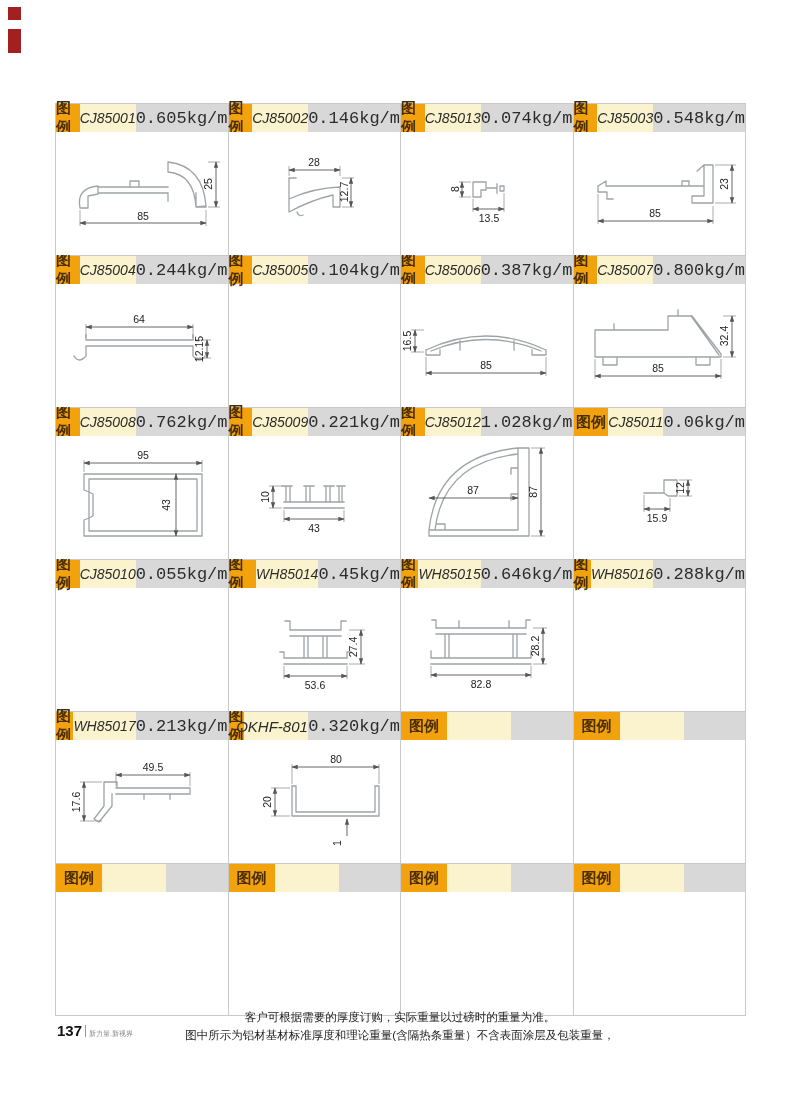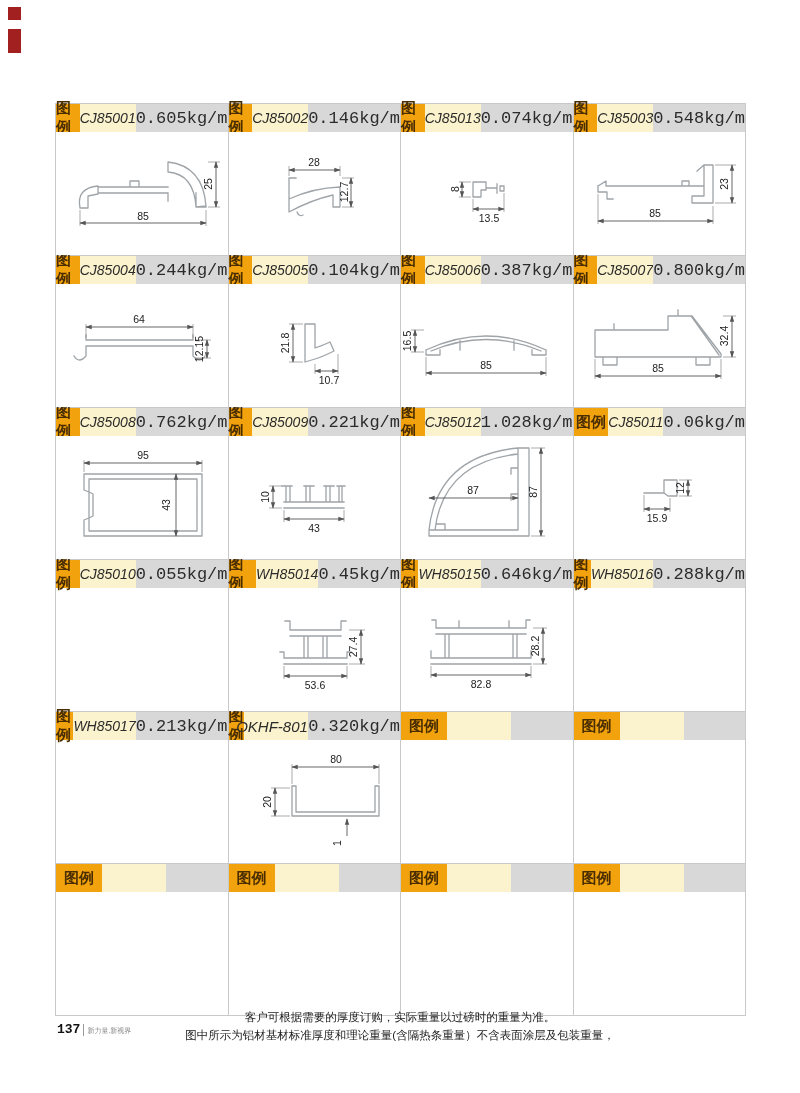--- a/index.html
+++ b/index.html
@@ -18,21 +18,21 @@
   .seg-weight{flex:1;background:#d8d8d8;font-size:17px;color:#2b2b2b;white-space:nowrap;font-family:Liberation Mono, monospace;}
   .cell-body{height:123px;position:relative;background:#fff;text-align:center;}
   svg.draw{display:block;}
   .p{fill:none;stroke:#9fa4a8;stroke-width:1.3;stroke-linejoin:round;stroke-linecap:square;}
   .d{fill:none;stroke:#555;stroke-width:0.9;}
   .e{fill:none;stroke:#888;stroke-width:0.7;}
   .t{font-size:10.5px;fill:#222;font-family:"Liberation Sans","DejaVu Sans",sans-serif;}
   .footer{position:absolute;left:55px;top:1008px;width:690px;text-align:center;
           font-size:11.5px;color:#222;line-height:18px;}
   .pagenum{position:absolute;left:57px;top:1022px;display:flex;align-items:baseline;}
-  .pagenum .num{font-size:13px;font-weight:bold;color:#111;font-family:Liberation Mono, monospace;}
+  .pagenum .num{font-size:15px;font-weight:bold;color:#111;}
   .pagenum .bar{width:1px;height:12px;background:#999;margin:0 3px;align-self:center;}
   .pagenum .tag{font-size:7px;color:#888;}
 </style>
 </head>
 <body>
 
 <svg width="0" height="0" style="position:absolute">
   <defs>
     <marker id="arw" viewBox="0 0 10 10" refX="9" refY="5" markerWidth="7" markerHeight="7" orient="auto-start-reverse">
       <path d="M0,1.5 L10,5 L0,8.5 Z" fill="#555"></path>
@@ -135,30 +135,20 @@
             <text class="t" text-anchor="middle" transform="translate(147,65) rotate(-90)">12.15</text>
           </svg>
         </div>
       </div>
       <div class="cell">
         <div class="cell-header">
           <div class="seg seg-legend">图例</div>
           <div class="seg seg-model">CJ85005</div>
           <div class="seg seg-weight">0.104kg/m</div>
         </div>
-        <div class="cell-body">
-          <svg class="draw" width="170" height="122" viewBox="0 0 170 122">
-            <path class="p" d="M76,40 h10 V64 q9,-3 15,-6 l4,9 q-12,6 -19,8 L76,78 Z"></path>
-            <path class="e" d="M74,40 H60 M74,78 H60 M86,80 V90 M109,70 V90"></path>
-            <path class="d" marker-start="url(#arw)" marker-end="url(#arw)" d="M64,40 V78"></path>
-            <path class="d" marker-start="url(#arw)" marker-end="url(#arw)" d="M86,87 H109"></path>
-            <text class="t" text-anchor="middle" transform="translate(60,59) rotate(-90)">21.8</text>
-            <text class="t" x="100" y="100" text-anchor="middle">10.7</text>
-          </svg>
-        </div>
       </div>
       <div class="cell">
         <div class="cell-header">
           <div class="seg seg-legend">图例</div>
           <div class="seg seg-model">CJ85006</div>
           <div class="seg seg-weight">0.387kg/m</div>
         </div>
         <div class="cell-body">
           <svg class="draw" width="170" height="122" viewBox="0 0 170 122">
             <path class="p" d="M25,66 Q85,38 145,66 M30,67 Q85,44 140,67 M25,66 v5 h14 v-5 M145,66 v5 h-14 v-5 M59,57 v9 M113,57 v9"></path>
@@ -310,20 +300,30 @@
         </div>
       </div>
     </div>
 
     <div class="row">
       <div class="cell">
         <div class="cell-header">
           <div class="seg seg-legend">图例</div>
           <div class="seg seg-model">WH85017</div>
           <div class="seg seg-weight">0.213kg/m</div>
+        </div>
+        <div class="cell-body">
+          <svg class="draw" width="170" height="122" viewBox="0 0 170 122">
+            <path class="p" d="M60,48 H134 M60,54 H134 M134,48 v6 M48,42 h13 v6 M48,42 V66 l-10,13 5,3 13,-16 v-12 M88,54 v5 M114,54 v5"></path>
+            <path class="e" d="M60,46 V32 M134,46 V32 M46,42 H24 M46,81 H24"></path>
+            <path class="d" marker-start="url(#arw)" marker-end="url(#arw)" d="M60,35 H134"></path>
+            <path class="d" marker-start="url(#arw)" marker-end="url(#arw)" d="M28,42 V81"></path>
+            <text class="t" x="97" y="31" text-anchor="middle">49.5</text>
+            <text class="t" text-anchor="middle" transform="translate(24,62) rotate(-90)">17.6</text>
+          </svg>
         </div>
       </div>
       <div class="cell">
         <div class="cell-header">
           <div class="seg seg-legend">图例</div>
           <div class="seg seg-model" style="font-size:15px">OKHF-8016</div>
           <div class="seg seg-weight">0.320kg/m</div>
         </div>
         <div class="cell-body">
           <svg class="draw" width="170" height="122" viewBox="0 0 170 122">

